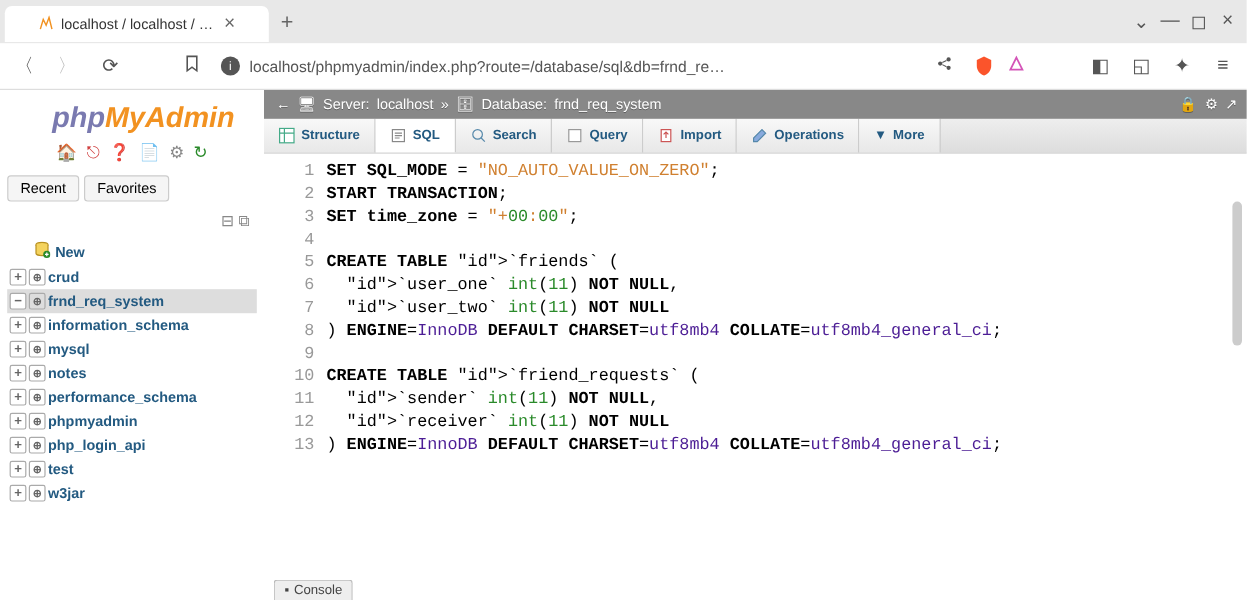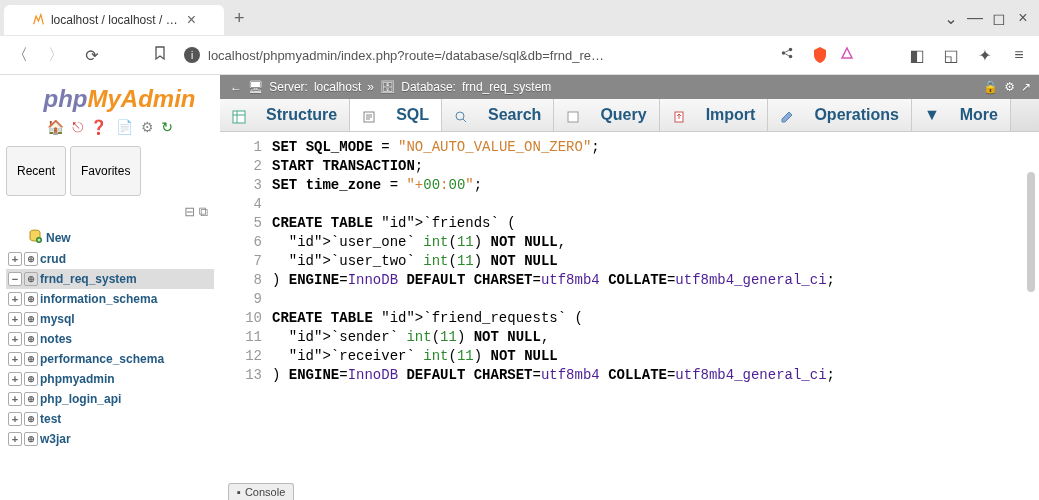--- a/index.html
+++ b/index.html
@@ -26,36 +26,36 @@
 .app { display: flex; height: calc(500px - 74px); }
 .sidebar { width: 220px; background: #fff; padding: 4px 6px; overflow-y: auto; }
 .logo { text-align: center; padding: 6px 0 2px; }
 .logo-text { font-family: Arial, sans-serif; font-size: 24px; font-weight: bold; font-style: italic; }
 .logo-php { color: #7a7ab0; margin-left: 19px; }
 .logo-my { color: #f29221; }
 .logo-admin { color: #f29221; }
 .toolbar-icons { text-align: center; padding: 4px 0; }
 .toolbar-icons span { margin: 0 2px; font-size: 14px; }
 .recent-fav { display: flex; gap: 4px; margin: 6px 0; }
-.rf-btn { border: 1px solid #ccc; background: #f5f5f5; padding: 17px 10px; font-size: 12px; border-radius: 3px; cursor: pointer; }
+.rf-btn { border: 1px solid #ccc; background: #f5f5f5; padding: 3px 10px; font-size: 12px; border-radius: 3px; cursor: pointer; }
 .tree-tools { text-align: right; padding: 2px 6px; color: #888; font-size: 13px; }
 .tree { margin-top: 4px; font-weight: bold; }
 .tree-new { padding: 3px 4px; display: flex; align-items: center; gap: 4px; color: #235a81; font-size: 12px; }
 .tree-item { padding: 3px 2px; display: flex; align-items: center; gap: 2px; font-size: 12px; color: #235a81; cursor: pointer; }
 .tree-item.selected { background: #ddd; }
 .tree-exp { width: 14px; height: 14px; border: 1px solid #aaa; display: inline-flex; align-items: center; justify-content: center; font-size: 11px; background: #fff; color: #666; border-radius: 2px; }
 .tree-join { width: 14px; height: 14px; border: 1px solid #aaa; display: inline-flex; align-items: center; justify-content: center; font-size: 9px; color: #666; border-radius: 2px; }
 
 
 .content { flex: 1; background: #fff; display: flex; flex-direction: column; }
 .breadcrumb { background: #888; color: #fff; padding: 5px 10px; font-size: 12px; display: flex; align-items: center; gap: 6px; text-shadow: 0 1px 0 rgba(0,0,0,0.3); position: relative; }
 .breadcrumb a { color: #fff; text-decoration: none; }
 .breadcrumb .right-icons { position: absolute; right: 8px; display: flex; gap: 6px; }
 .tabs { display: flex; background: #f5f5f5; border-bottom: 1px solid #ccc; background: linear-gradient(#eee, #ddd); }
-.tab-item { padding: 7px 12px; display: flex; align-items: flex-end; gap: 20px; color: #235a81; font-weight: bold; font-size: 16px; cursor: pointer; border-right: 1px solid #ccc; background: linear-gradient(#f8f8f8, #e8e8e8); }
+.tab-item { padding: 7px 12px; display: flex; align-items: center; gap: 5px; color: #235a81; font-weight: bold; font-size: 11px; cursor: pointer; border-right: 1px solid #ccc; background: linear-gradient(#f8f8f8, #e8e8e8); }
 .tab-item.active { background: #fff; }
 .tab-icon { width: 14px; height: 14px; display: inline-block; }
 .infobar { background: #f5f5f5; border-bottom: 1px solid #ccc; padding: 6px 12px; font-size: 12px; color: #444; display: inline-block; border-radius: 0 0 6px 0; box-shadow: 0 1px 2px rgba(0,0,0,0.2); }
 .infobar .dbname { color: #235a81; font-weight: bold; }
 .help-icon { display: inline-block; width: 14px; height: 14px; border-radius: 50%; background: #7ab0d0; color: #fff; font-size: 10px; text-align: center; line-height: 14px; margin-left: 4px; }
 
 
 .editor { flex: 1; display: flex; font-family: "Courier New", monospace; font-size: 14px; padding: 6px 0; overflow: hidden; position: relative; }
 .gutter { width: 52px; text-align: right; color: #999; padding-right: 10px; user-select: none; }
 .gutter div { height: 19px; line-height: 19px; }

